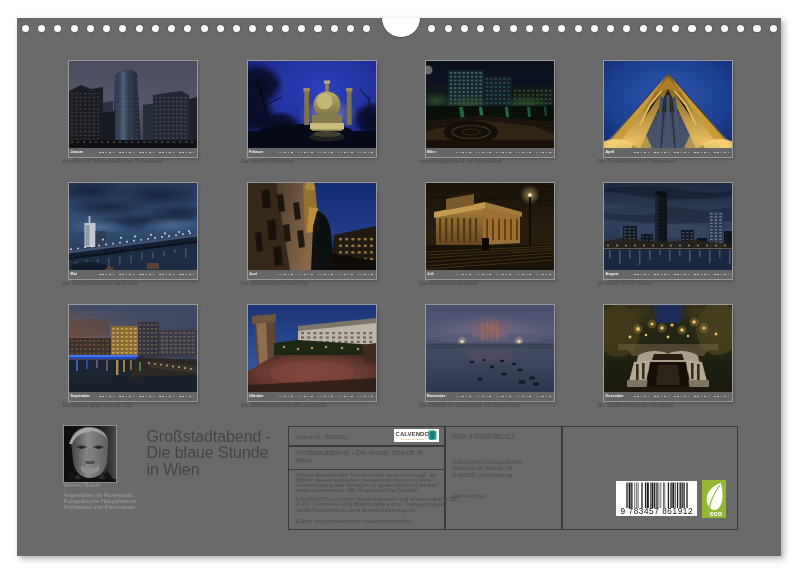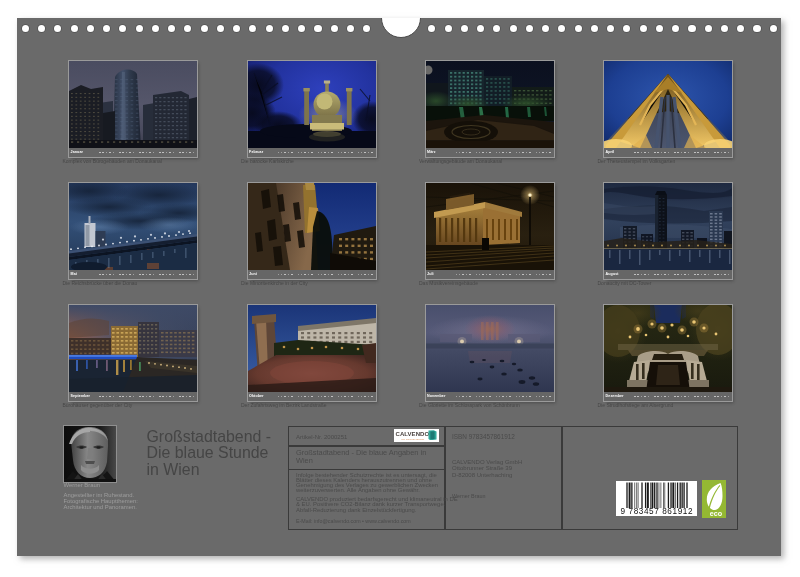--- a/index.html
+++ b/index.html
@@ -1849,21 +1849,21 @@
     <div class="hd2"></div>
  <div class="it" style="left:7px;top:7.5px;font-size:6px">Artikel-Nr. 2000251</div>
  <div class="logo">
       <span class="lg1">CALVENDO</span>
       <span class="lg2">die kalendermarke</span>
       <svg class="lgi" width="9" height="10.5" viewBox="0 0 9.5 11">
         <path d="M0.5,0.5 L6,0.2 L9,1.5 L9,10 L2.5,10.8 L0.5,9.5 Z" fill="#2fa89a"></path>
         <path d="M2.5,1.5 L7,1.2 L7,9.5 L2.5,9.8 Z" fill="#1c7a74"></path>
       </svg>
     </div>
- <div class="it" style="left:7px;top:22.5px;width:140px;font-size:7.4px;line-height:8px">Großstadtabend - Die blaue Angaben in Wien</div>
+ <div class="it" style="left:7px;top:22.5px;width:140px;font-size:7.4px;line-height:8px">Großstadtabend - Die kurzer Stunde in Wien</div>
  <div class="it" style="left:7px;top:46px;font-size:5.9px;line-height:5.25px;white-space:pre">Infolge bestehender Schutzrechte ist es untersagt, die
 Blätter dieses Kalenders herauszutrennen und ohne
 Genehmigung des Verlages zu gewerblichen Zwecken
 weiterzuverwerten. Alle Angaben ohne Gewähr.</div>
  <div class="it" style="left:7px;top:70.5px;font-size:5.9px;line-height:5.25px;white-space:pre">CALVENDO produziert bedarfsgerecht und klimaneutral in DE
 &amp; EU. Positivere CO2-Bilanz dank kurzer Transportwege.
 Abfall-Reduzierung dank Einzelstückfertigung.</div>
  <div class="it" style="left:7px;top:91px;font-size:5.3px">E-Mail: info@calvendo.com • www.calvendo.com</div>
  <div class="it" style="left:163px;top:6.5px;font-size:6.4px">ISBN 9783457861912</div>
  <div class="it" style="left:163px;top:32px;font-size:6px;line-height:6.8px">CALVENDO Verlag GmbH<br>Ottobrunner Straße 39<br>D-82008 Unterhaching</div>

